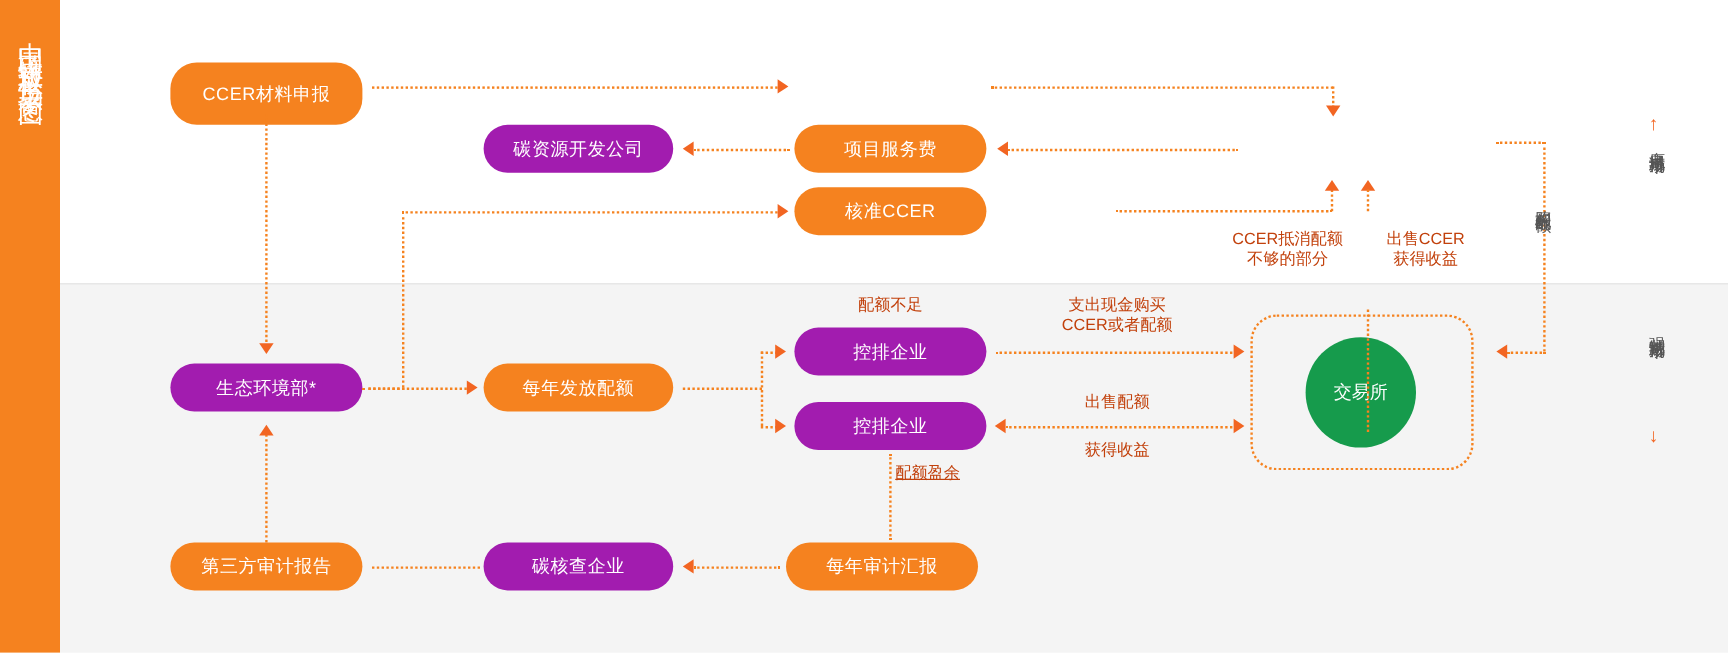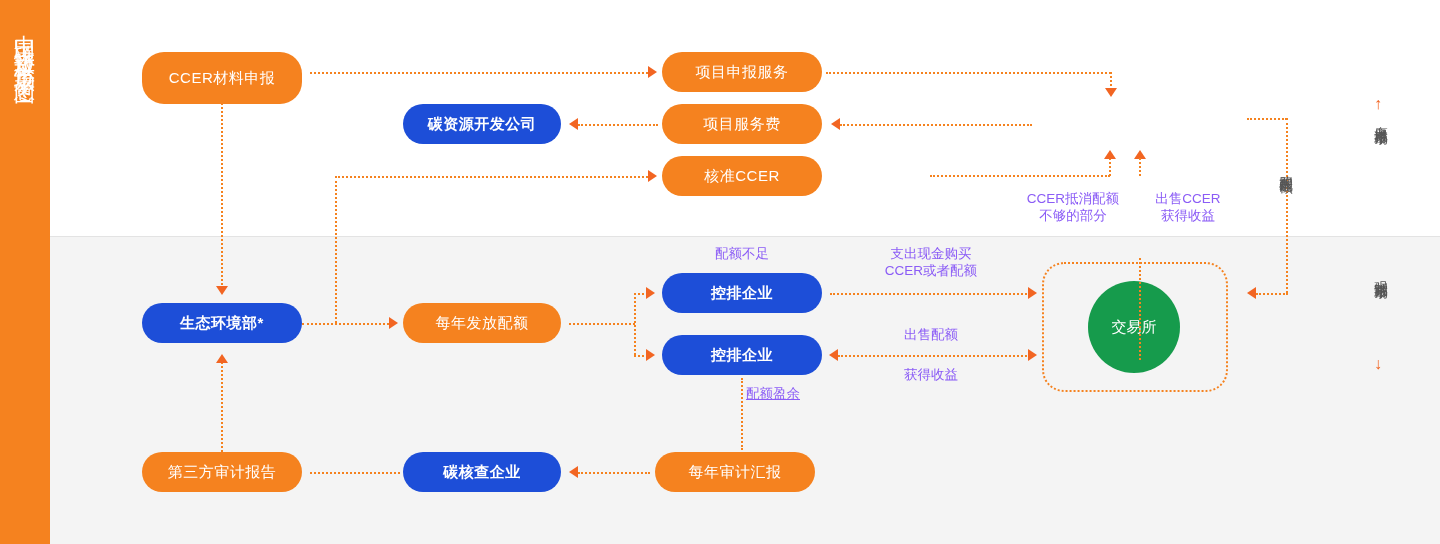--- a/index.html
+++ b/index.html
@@ -29,21 +29,21 @@
   }
 
   
   .pill{
     position:absolute;border-radius:22px;
     display:flex;align-items:center;justify-content:center;
     color:#ffffff;font-size:15px;letter-spacing:.5px;
     box-sizing:border-box;white-space:nowrap;
   }
   .pill.orange{background:#F5821F;}
-  .pill.green{background:#1d4ed8;font-weight:bold;}
+  .pill.green{background:#a21caf;}
 
   .circle-node{
     position:absolute;border-radius:50%;
     background:#169B4C;color:#fff;font-size:15px;
     display:flex;align-items:center;justify-content:center;
   }
   .dash-box{
     position:absolute;border:2px dotted #F5821F;border-radius:22px;
     box-sizing:border-box;
   }
@@ -51,21 +51,21 @@
   
   .hline{position:absolute;height:0;border-top:2px dotted #F5821F;}
   .vline{position:absolute;width:0;border-left:2px dotted #F5821F;}
   .arw{position:absolute;width:0;height:0;}
   .arw.right{border-top:6px solid transparent;border-bottom:6px solid transparent;border-left:9px solid #F26522;}
   .arw.left{border-top:6px solid transparent;border-bottom:6px solid transparent;border-right:9px solid #F26522;}
   .arw.down{border-left:6px solid transparent;border-right:6px solid transparent;border-top:9px solid #F26522;}
   .arw.up{border-left:6px solid transparent;border-right:6px solid transparent;border-bottom:9px solid #F26522;}
 
   
-  .lbl{position:absolute;color:#8b5cf6;font-size:13.5px;line-height:17px;text-align:center;white-space:pre-line;}
+  .lbl{position:absolute;color:#c2410c;font-size:13.5px;line-height:17px;text-align:center;white-space:pre-line;}
   .vlbl{
     position:absolute;color:#555555;font-size:13.5px;
     writing-mode:vertical-rl;text-orientation:upright;
     letter-spacing:1px;line-height:1;white-space:nowrap;
   }
 
   
   .mk-arrow-up{position:absolute;color:#F26522;font-size:16px;line-height:1;}
   .mk-arrow-down{position:absolute;color:#F26522;font-size:16px;line-height:1;}
 </style>
@@ -78,21 +78,20 @@
   <div class="band-bottom"></div>
 
   <div class="title-bar">
     <div class="vtext">中国碳排放权市场示意图</div>
   </div>
 
   <div class="pill orange" style="left:142px;top:52px;width:160px;height:52px;">CCER材料申报</div>
 
   <div class="pill green" style="left:403px;top:104px;width:158px;height:40px;">碳资源开发公司</div>
 
-  <div class="pill orange" style="left:662px;top:52px;width:160px;height:40px;">项目申报服务</div>
 
   <div class="pill orange" style="left:662px;top:156px;width:160px;height:40px;">核准CCER</div>
 
   <div class="pill orange" style="left:662px;top:104px;width:160px;height:40px;">项目服务费</div>
 
 
   <div class="pill green" style="left:142px;top:303px;width:160px;height:40px;">生态环境部*</div>
 
   <div class="pill orange" style="left:403px;top:303px;width:158px;height:40px;">每年发放配额</div>
 

